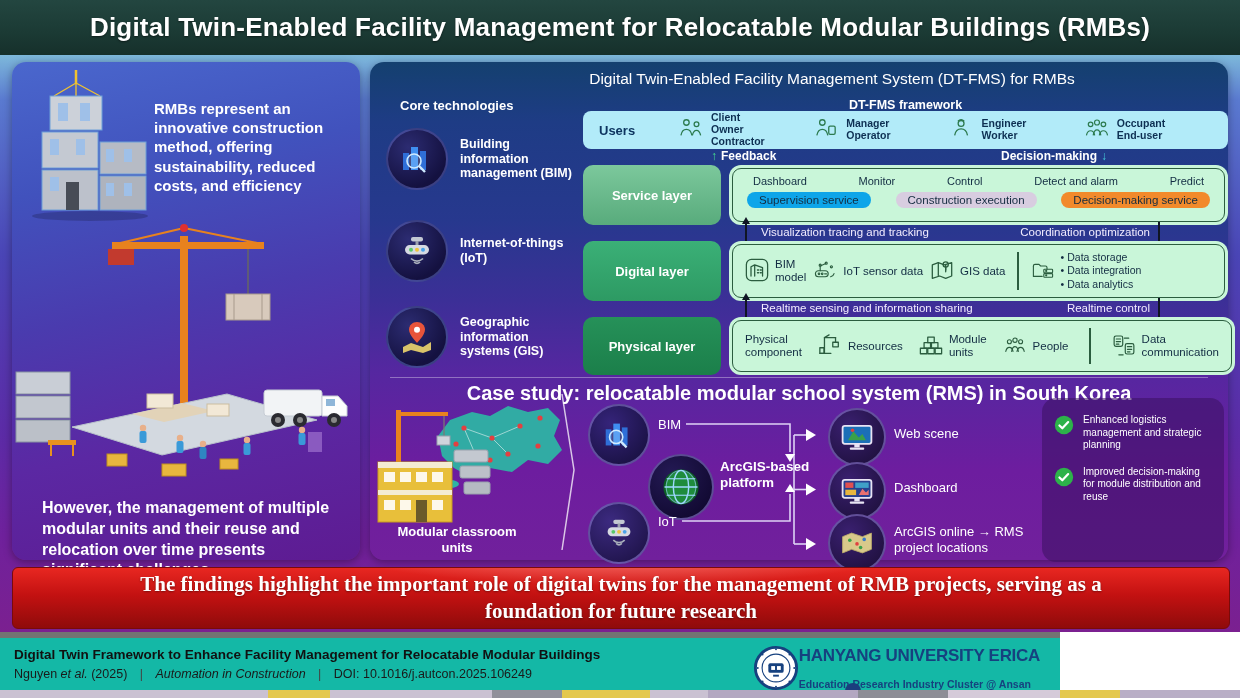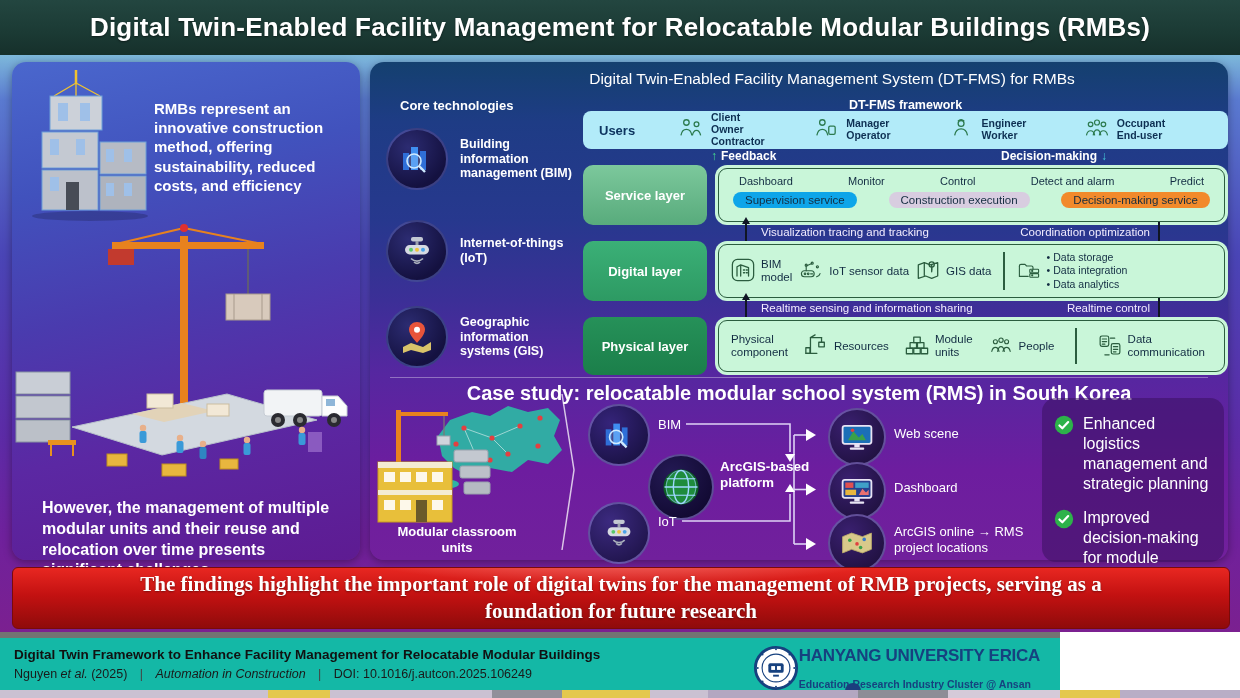--- a/index.html
+++ b/index.html
@@ -44,21 +44,21 @@
   .conn0{position:absolute;left:0;top:38px;width:645px;height:16px;font-size:12px;font-weight:bold;color:#fff;}
   .feedback{position:absolute;left:128px;top:0;}
   .decision{position:absolute;left:418px;top:0;}
   .arrow-up-g{color:#45e08f;margin-right:4px;}
   .arrow-dn-g{color:#45cbd9;margin-left:4px;}
 
   .layer-row{position:absolute;left:0;width:645px;display:flex;gap:8px;}
   .row-service{top:54px;height:60px;}
   .row-digital{top:130px;height:60px;}
   .row-physical{top:206px;height:58px;}
-  .layer-label{width:124px;flex:none;border-radius:10px;color:#fff;font-weight:bold;font-size:13px;display:flex;align-items:center;justify-content:center;text-align:center;}
+  .layer-label{width:138px;flex:none;border-radius:10px;color:#fff;font-weight:bold;font-size:13px;display:flex;align-items:center;justify-content:center;text-align:center;}
   .row-service .layer-label{background:linear-gradient(180deg,#7cc89c,#58ab7c);}
   .row-digital .layer-label{background:linear-gradient(180deg,#3bb077,#2d9a63);}
   .row-physical .layer-label{background:linear-gradient(180deg,#269159,#1b7f4a);}
   .layer-content{flex:1;background:#c9f6d9;border-radius:12px;padding:3px;box-sizing:border-box;}
   .layer-inner{border:1.2px solid #2b5d3f;border-radius:9px;height:100%;box-sizing:border-box;overflow:hidden;}
 
   .sl-functions{display:flex;justify-content:space-between;padding:6px 20px 0;font-size:11px;color:#122c42;}
   .sl-pills{display:flex;justify-content:space-between;padding:5px 14px 0;}
   .pill{border-radius:10px;padding:2px 12px;font-size:11.5px;color:#142c40;}
   .pill.p0{background:#0ea5e9;}
@@ -90,21 +90,21 @@
   .cs-gis{left:278px;top:392px;width:62px;height:62px;background:radial-gradient(circle at 35% 30%,#241a55,#120a33 75%);}
   .cs-iot{left:218px;top:440px;width:58px;height:58px;background:radial-gradient(circle at 35% 30%,#3c2a80,#221650 75%);}
   .cs-bim-label{position:absolute;left:288px;top:355px;font-size:13px;color:#fff;}
   .cs-platform-label{position:absolute;left:350px;top:397px;font-size:13.5px;font-weight:bold;color:#fff;line-height:1.18;}
   .cs-iot-label{position:absolute;left:288px;top:452px;font-size:13px;color:#fff;}
   .out-circle{position:absolute;left:458px;width:54px;height:54px;border-radius:50%;background:radial-gradient(circle at 35% 30%,#3a2070,#221244 75%);border:2px solid rgba(150,130,220,.55);display:flex;align-items:center;justify-content:center;}
   .out1{top:346px;} .out2{top:400px;} .out3{top:452px;}
   .out-label{position:absolute;left:524px;font-size:13px;color:#fff;line-height:1.2;}
   .ol1{top:364px;} .ol2{top:418px;} .ol3{top:462px;}
   .benefits-box{position:absolute;left:672px;top:336px;width:182px;height:164px;background:rgba(58,16,96,.55);border-radius:14px;padding:16px 12px;box-sizing:border-box;display:flex;flex-direction:column;gap:14px;}
-  .benefit{display:flex;gap:9px;font-size:16px;color:#fff;line-height:1.25;}
+  .benefit{display:flex;gap:9px;font-size:10px;color:#fff;line-height:1.25;}
   .benefit svg{flex:none;margin-top:1px;}
 
   
   .banner{position:absolute;left:12px;top:512px;width:1216px;height:60px;border-radius:6px;border:1px solid #7a0a0a;
     background:radial-gradient(ellipse at 50% -40%,rgba(255,255,255,.45),rgba(255,255,255,0) 35%),linear-gradient(180deg,#e82721 0%,#c31111 45%,#8f0b0b 100%);
     display:flex;align-items:center;justify-content:center;}
   .banner p{margin:0;max-width:1060px;text-align:center;font-family:"Liberation Serif",serif;font-weight:bold;font-size:21px;color:#fff;line-height:1.3;text-shadow:0 1px 2px rgba(0,0,0,.4);}
 
   
   .footer{position:absolute;left:0;top:632px;width:1060px;height:58px;background:#14b8a6;border-top:6px solid #737373;box-sizing:border-box;}

